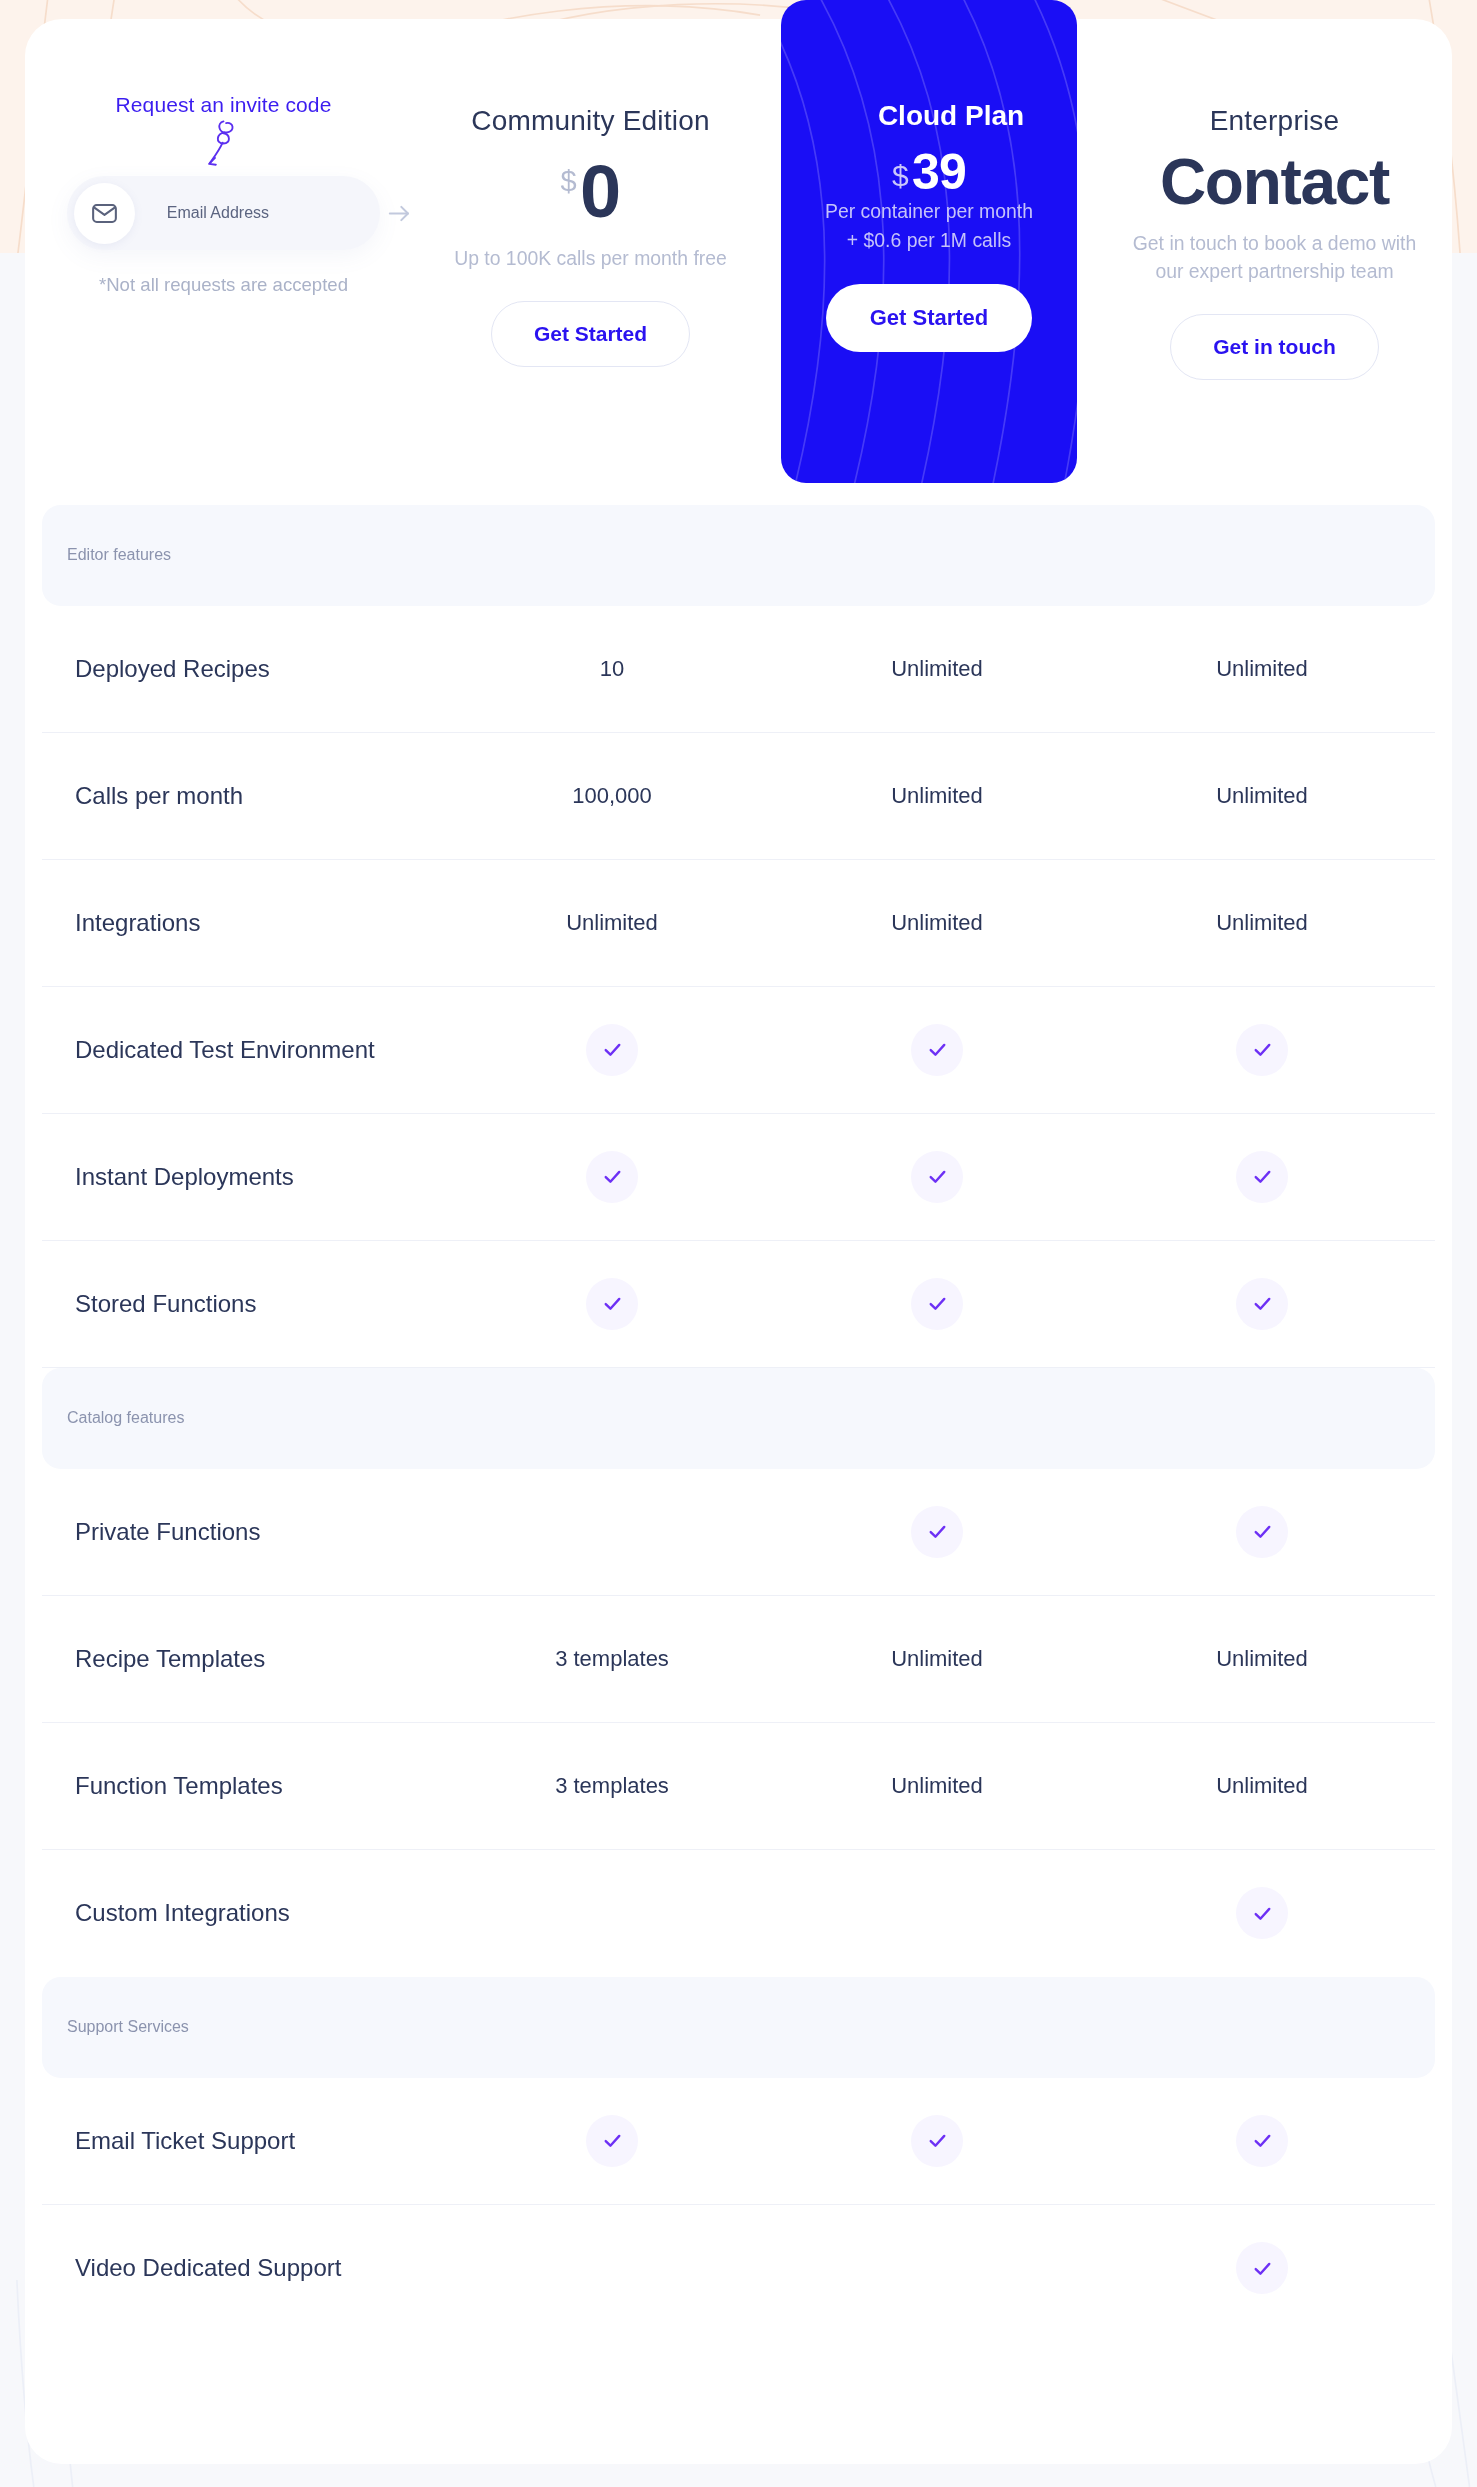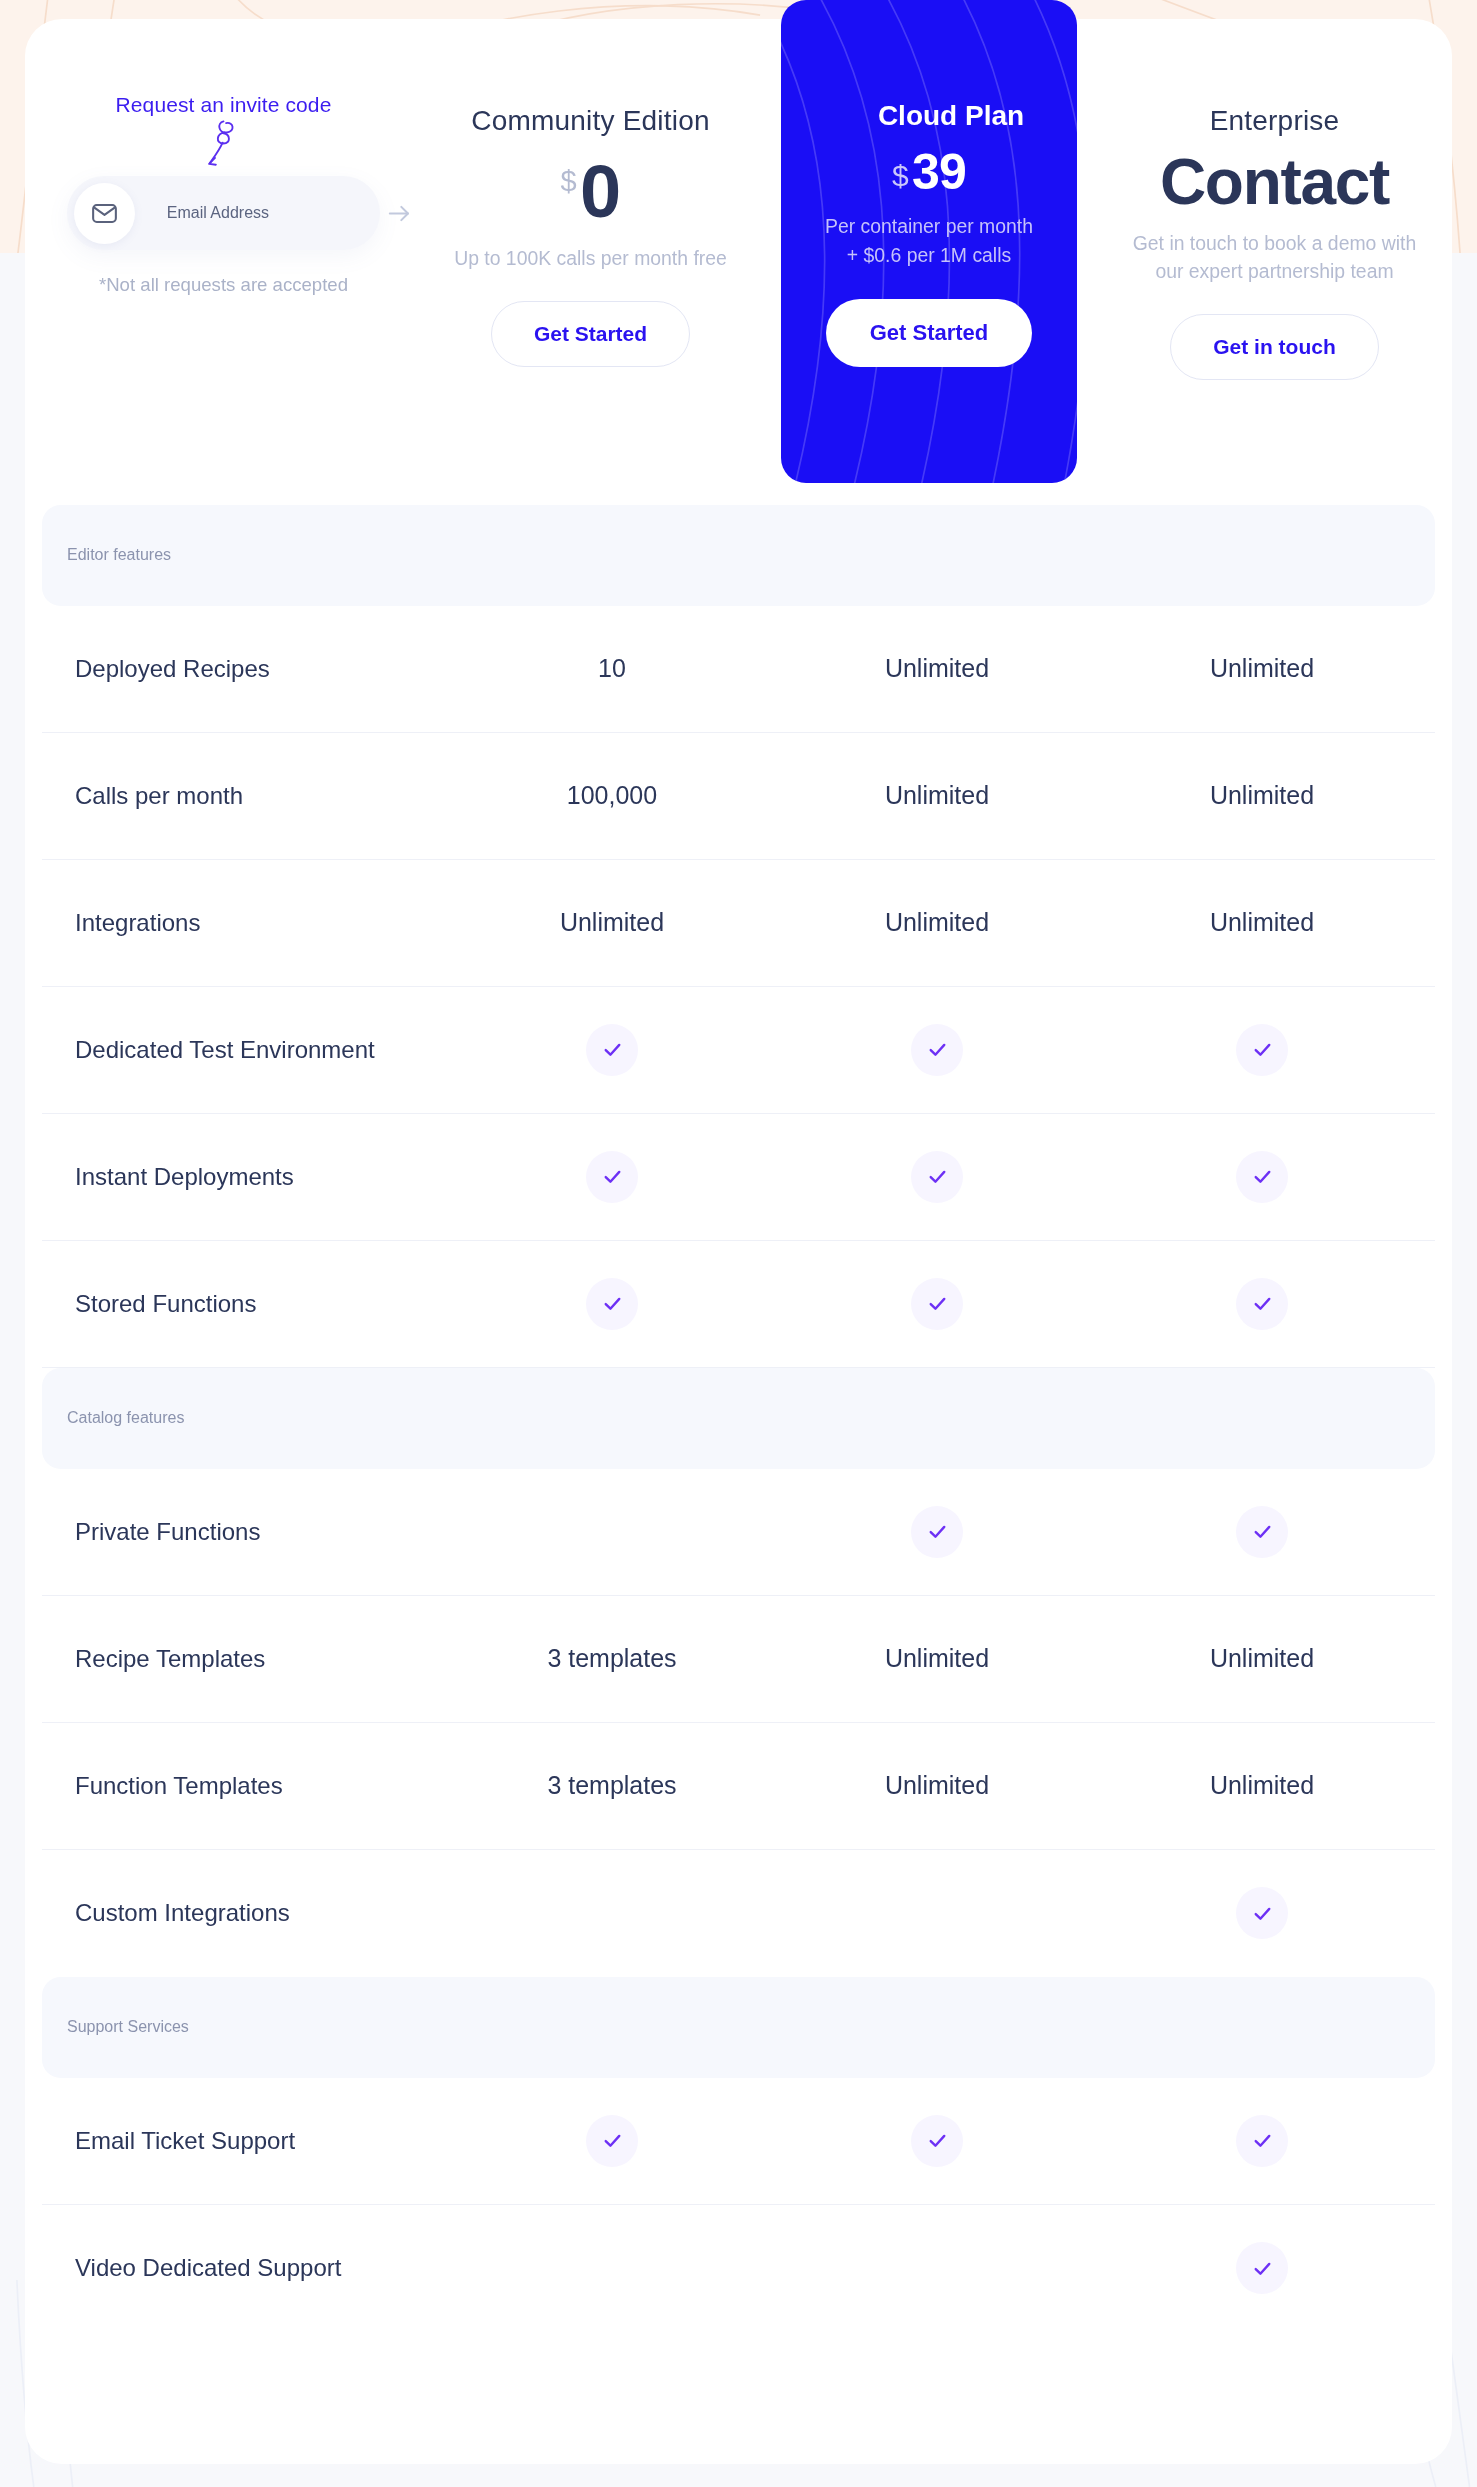--- a/index.html
+++ b/index.html
@@ -206,21 +206,20 @@
     margin-top: 13.5px;
     margin-right: 3.4px;
   }
   .cloud-amount {
     font-size: 50px;
     font-weight: bold;
     color: #ffffff;
     letter-spacing: -0.8px;
   }
   .cloud-sub {
-    margin-top: 15px;
     font-size: 19.4px;
     color: #c5c2fa;
     line-height: 1.5;
   }
   .cloud-btn {
     display: inline-block;
     margin-top: 29px;
     padding: 21px 44px;
     border-radius: 37px;
     background: #ffffff;
@@ -269,21 +268,21 @@
 
   .tcell-label {
     position: absolute;
     left: 25px;
     font-size: 24px;
     color: #2b3659;
     margin-left: 8px;
   }
   .tcell {
     position: absolute;
-    font-size: 25px;
+    font-size: 22px;
     color: #2b3659;
     text-align: center;
     transform: translateX(-50%);
   }
   .c-community  { left: 570px; }
   .c-cloud      { left: 895px; }
   .c-enterprise { left: 1220px; }
 
   .check {
     position: absolute;

